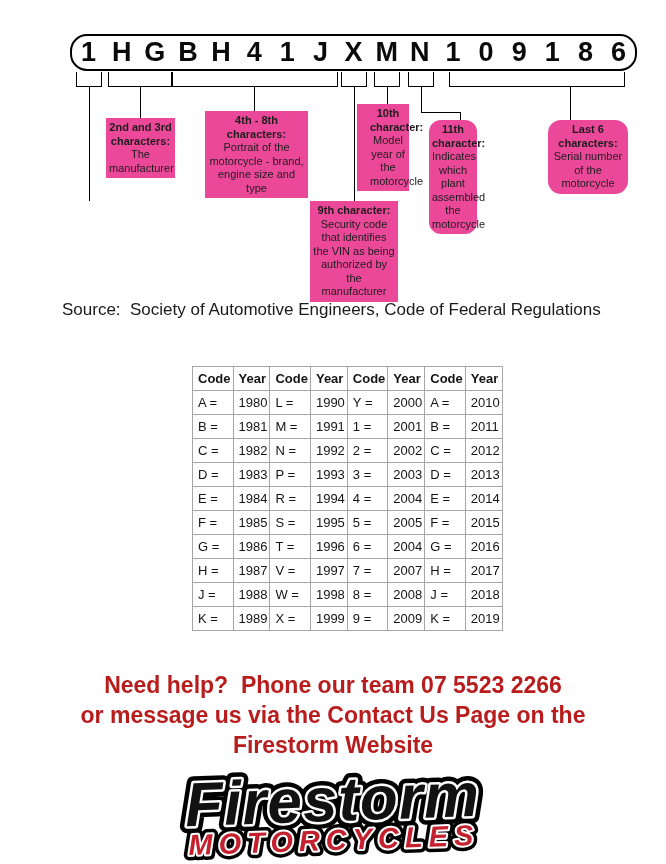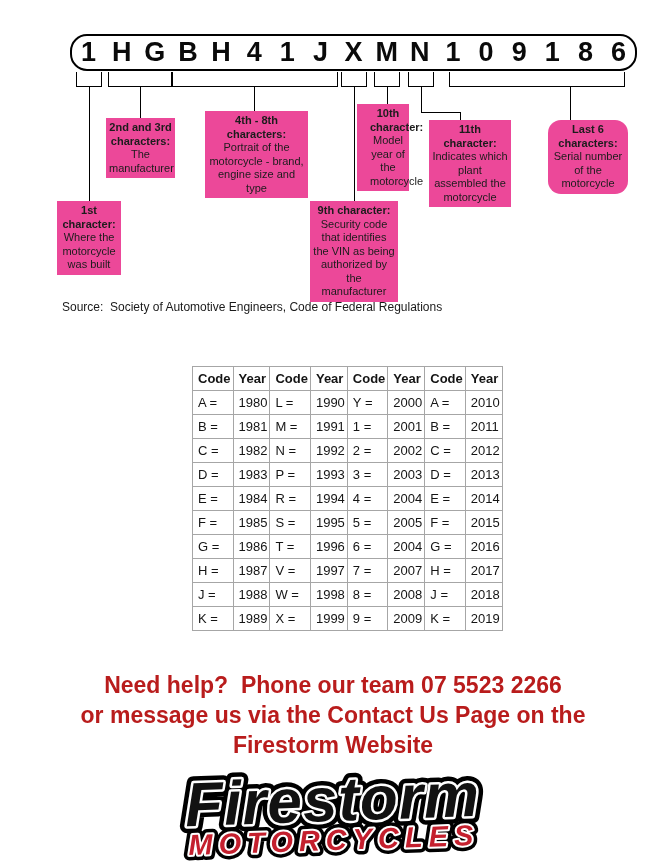--- a/index.html
+++ b/index.html
@@ -16,21 +16,21 @@
   .bracket{position:absolute;top:72px;height:15px;border-left:1px solid #000;
     border-right:1px solid #000;border-bottom:1px solid #000;box-sizing:border-box;}
   .vline{position:absolute;width:1px;background:#000;}
   .hline{position:absolute;height:1px;background:#000;}
 
   
   .callout{position:absolute;background:#ec4899;text-align:center;font-size:11px;
     line-height:13.5px;padding:3px;box-sizing:border-box;color:#1c1c1c;}
   .callout .co-title{font-weight:bold;}
 
-  .source-note{position:absolute;left:62px;top:300px;font-size:12px;color:#1a1a1a;}
+  .source-note{position:absolute;left:62px;top:300px;font-size:17px;color:#1a1a1a;}
 
   
   .year-table-wrap{position:absolute;left:192px;top:366px;}
   table.year-table{border-collapse:collapse;}
   .year-table th,.year-table td{border:1px solid #a6a6a6;font-size:13px;
     padding:4px 2px 4px 5px;text-align:left;white-space:nowrap;color:#141414;}
   .year-table th{font-weight:bold;}
   .year-table td.code{width:30px;}
   .year-table td.year{width:28px;}
 
@@ -77,41 +77,37 @@
   <div class="vline" style="left:89px;top:87px;height:114px;"></div>
   <div class="vline" style="left:140px;top:87px;height:31px;"></div>
   <div class="vline" style="left:254px;top:87px;height:30px;"></div>
   <div class="vline" style="left:354px;top:87px;height:114px;"></div>
   <div class="vline" style="left:387px;top:87px;height:33px;"></div>
   <div class="vline" style="left:421px;top:87px;height:26px;"></div>
   <div class="hline" style="left:421px;top:112px;width:40px;"></div>
   <div class="vline" style="left:460px;top:112px;height:8px;"></div>
   <div class="vline" style="left:570px;top:87px;height:33px;"></div>
 
-  <div class="callout" style="left:57px;top:201px;width:64px;">
-    <span class="co-title">1st character:</span>
-    <span>Where the motorcycle was built</span>
-  </div>
   <div class="callout" style="left:106px;top:118px;width:69px;">
     <span class="co-title">2nd and 3rd characters:</span>
     <span>The manufacturer</span>
   </div>
   <div class="callout" style="left:205px;top:111px;width:103px;">
     <span class="co-title">4th - 8th characters:</span>
     <span>Portrait of the motorcycle - brand, engine size and type</span>
   </div>
   <div class="callout" style="left:310px;top:201px;width:88px;">
     <span class="co-title">9th character:</span>
     <span>Security code that identifies the VIN as being authorized by the manufacturer</span>
   </div>
   <div class="callout" style="left:357px;top:104px;width:52px;padding-left:13px;">
     <span class="co-title">10th character:</span>
     <span>Model year of the motorcycle</span>
   </div>
-  <div class="callout" style="left:429px;top:120px;width:82px;">
+  <div class="callout" style="left:429px;top:120px;width:48px;border-radius:12px;">
     <span class="co-title">11th character:</span>
     <span>Indicates which plant assembled the motorcycle</span>
   </div>
   <div class="callout" style="left:548px;top:120px;width:80px;border-radius:13px;">
     <span class="co-title">Last 6 characters:</span>
     <span>Serial number of the motorcycle</span>
   </div>
 
   <div class="source-note">Source:&nbsp; Society of Automotive Engineers, Code of Federal Regulations</div>
 

